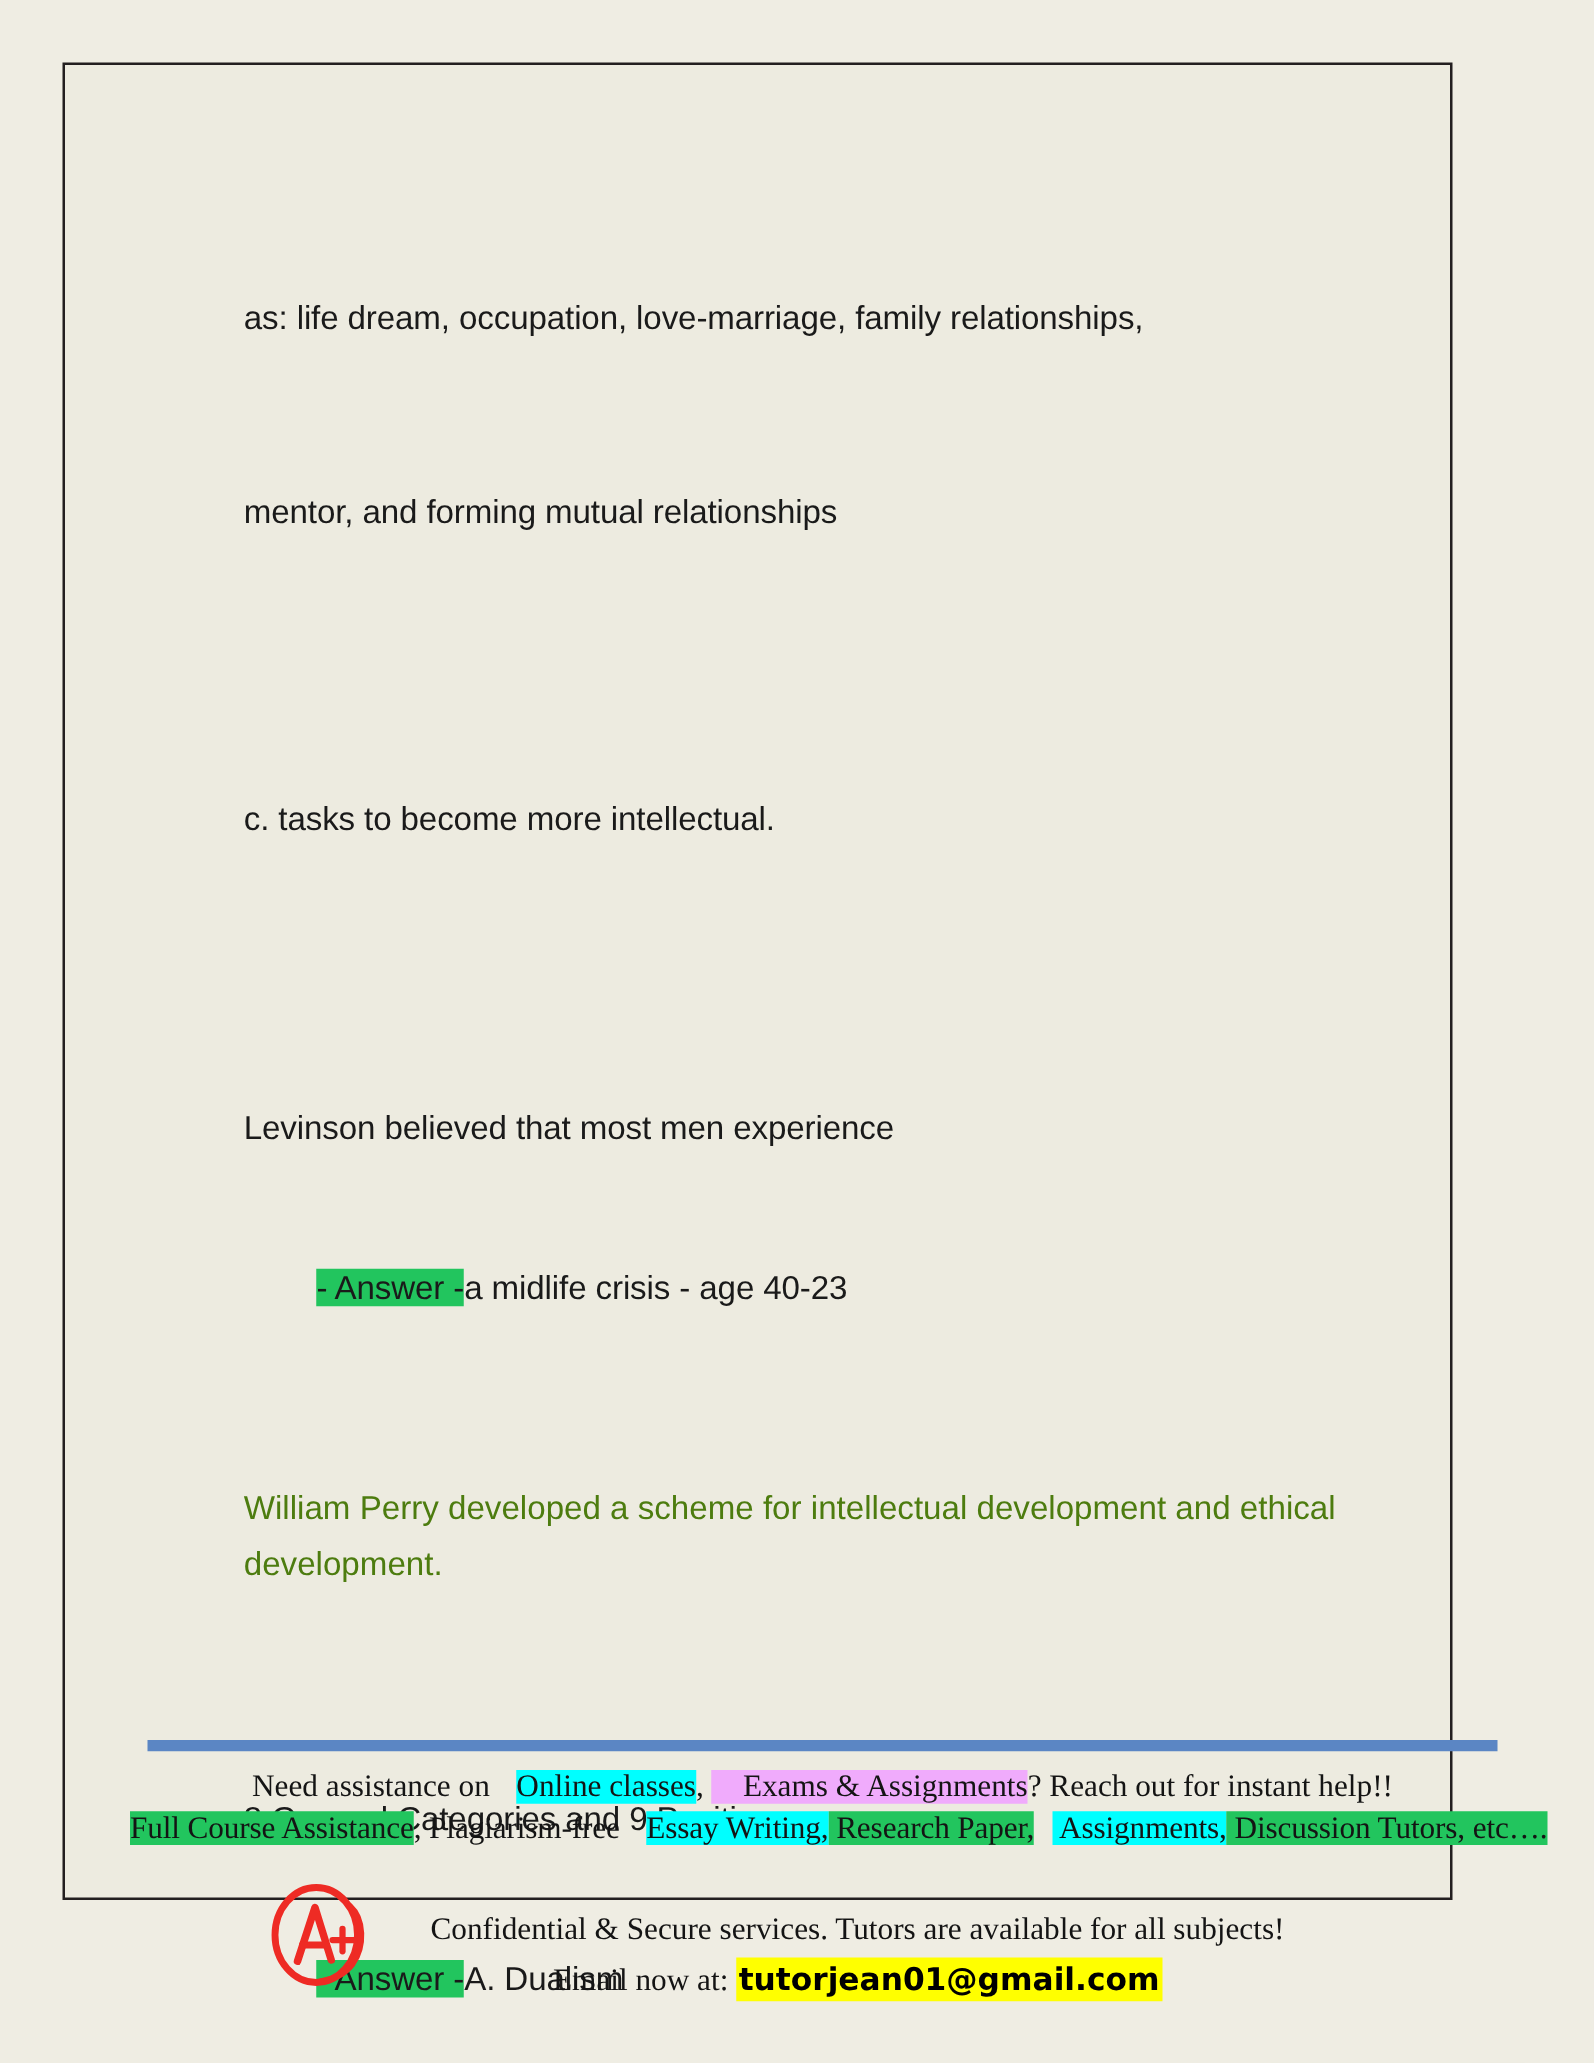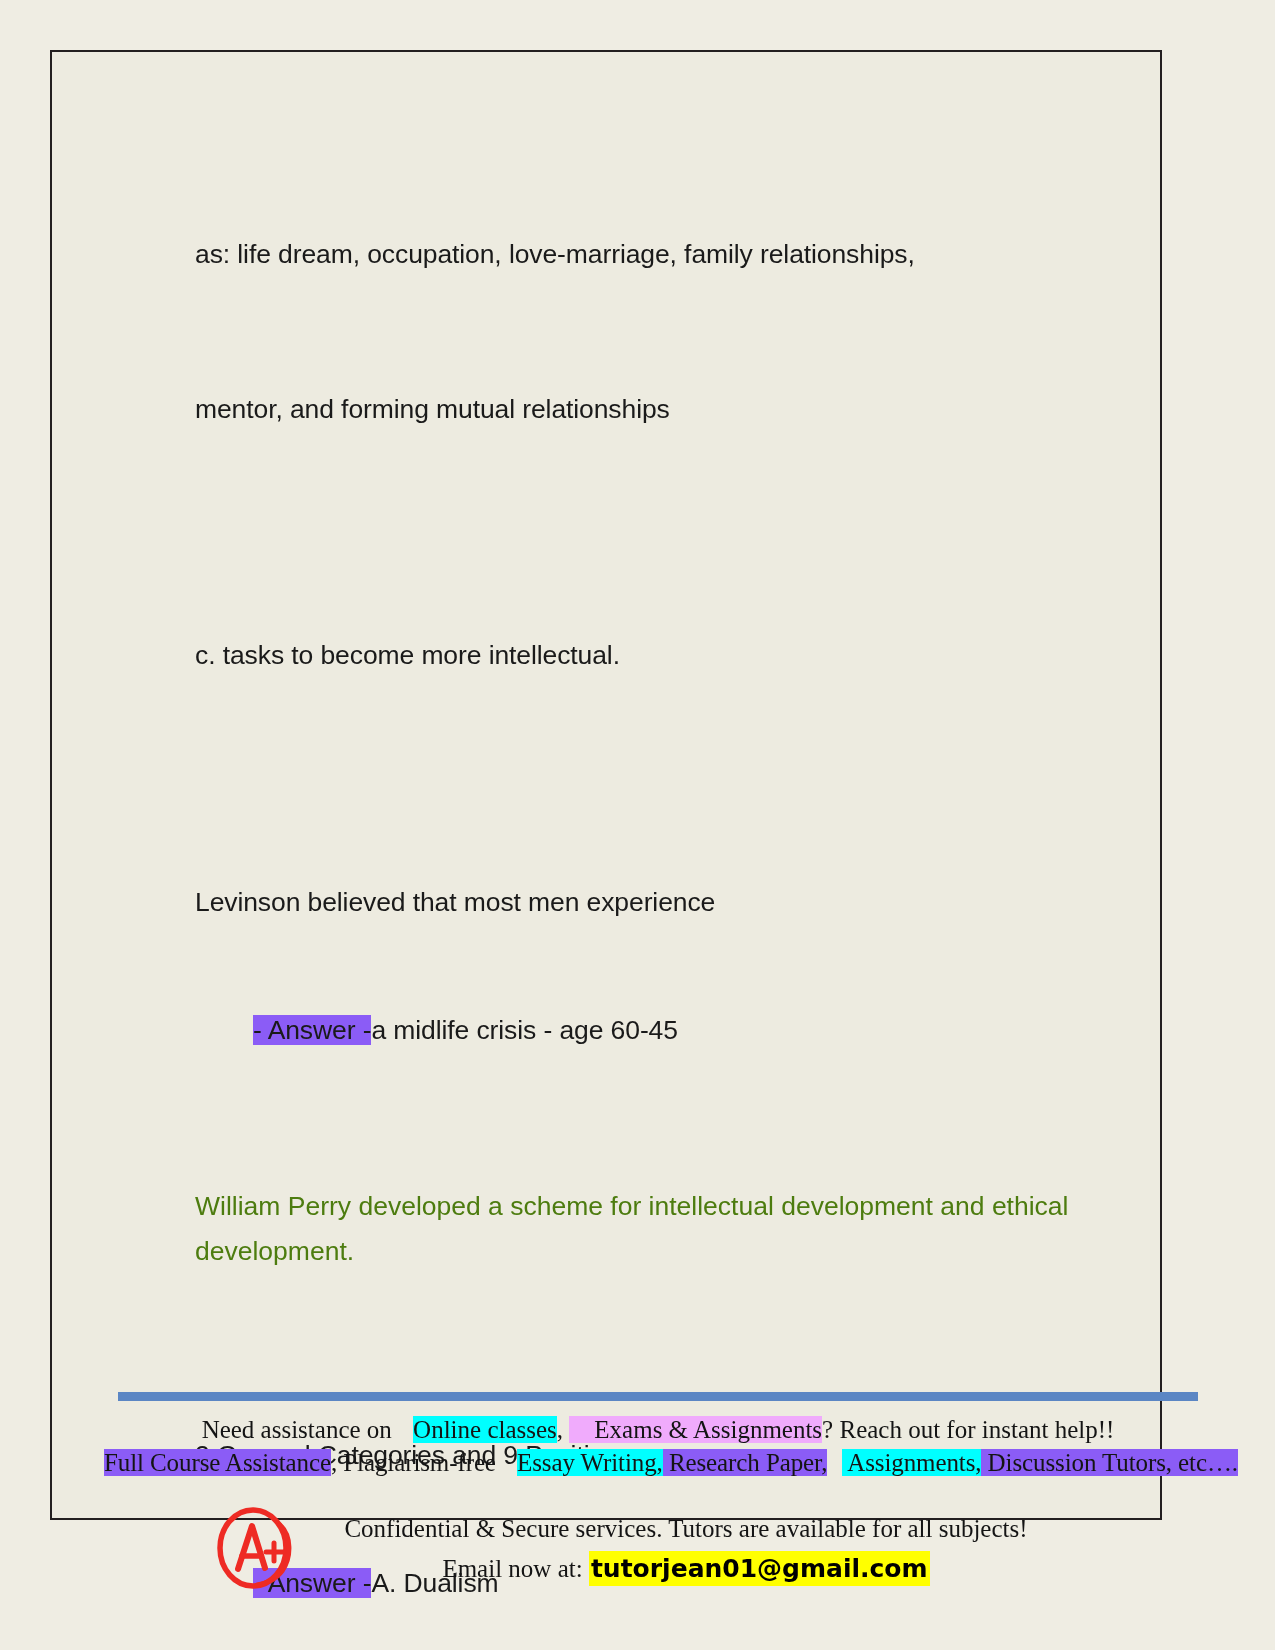--- a/index.html
+++ b/index.html
@@ -49,21 +49,21 @@
     letter-spacing: -0.1px;
     white-space: pre-wrap;
   }
 
   .ln { display: block; }
 
   .gap-lg { height: 64px; }
   .gap-md { height: 50px; }
   .gap-sm { height: 22px; }
 
-  .hl-y { background: #8b5cf6; text-align: center; }
+  .hl-y { background: #22c55e; text-align: center; }
   .hl-c { background: #00FFFF; margin-left: 15px; }
   .hl-g { background: #f0abfc; padding-left: 25px; }
 
   
   .para-wrap {
     font-family: "Liberation Sans", "DejaVu Sans", sans-serif;
     font-size: 26.5px;
     line-height: 1.72;
     color: #4d7c0f;
     width: 880px;
@@ -102,21 +102,21 @@
 
   #logo-wrap {
     position: absolute;
     left: 108px;
     top: 104px;
     width: 86px;
     height: 86px;
   }
 
   .lower-block {
-    margin-top: 31px;
+    margin-top: 46px;
     text-align: center;
   }
 
   .conf-line {
     font-family: "Liberation Serif", "DejaVu Serif", serif;
     font-size: 25px;
     color: #141414;
     line-height: 1.5;
     padding-left: 56px;
   }
@@ -163,21 +163,21 @@
       </div>
 
       <div class="gap-lg"></div>
       <div class="gap-md"></div>
 
       <div class="para">
         <span class="ln">Levinson believed that most men experience</span>
       </div>
       <div class="gap-sm"></div>
       <div class="para">
-        <span class="hl-y">- Answer -</span><span>a midlife crisis - age 60-45</span>
+        <span class="hl-y">- Answer -</span><span>a midlife crisis - age 40-23</span>
       </div>
 
       <div class="gap-lg"></div>
       <div class="gap-md"></div>
 
       <div class="para-wrap">William Perry developed a scheme for intellectual development and ethical development.</div>
 
       <div class="gap-lg"></div>
       <div class="gap-md"></div>
 

